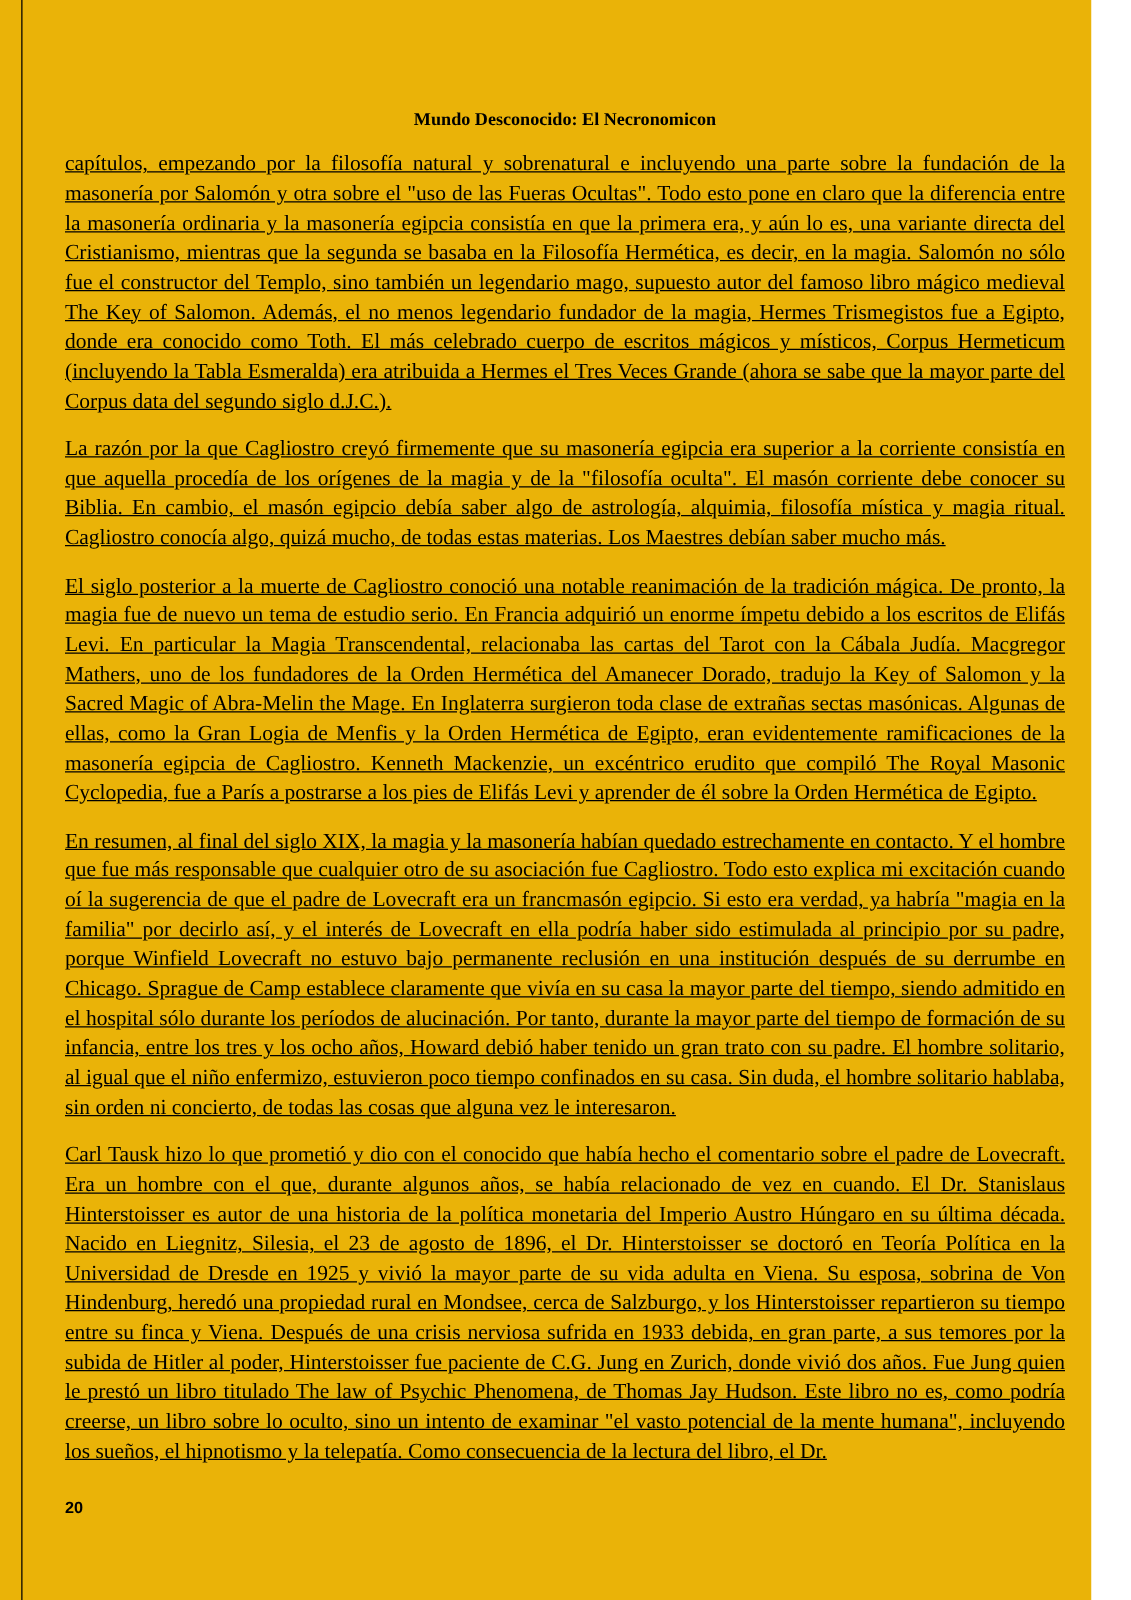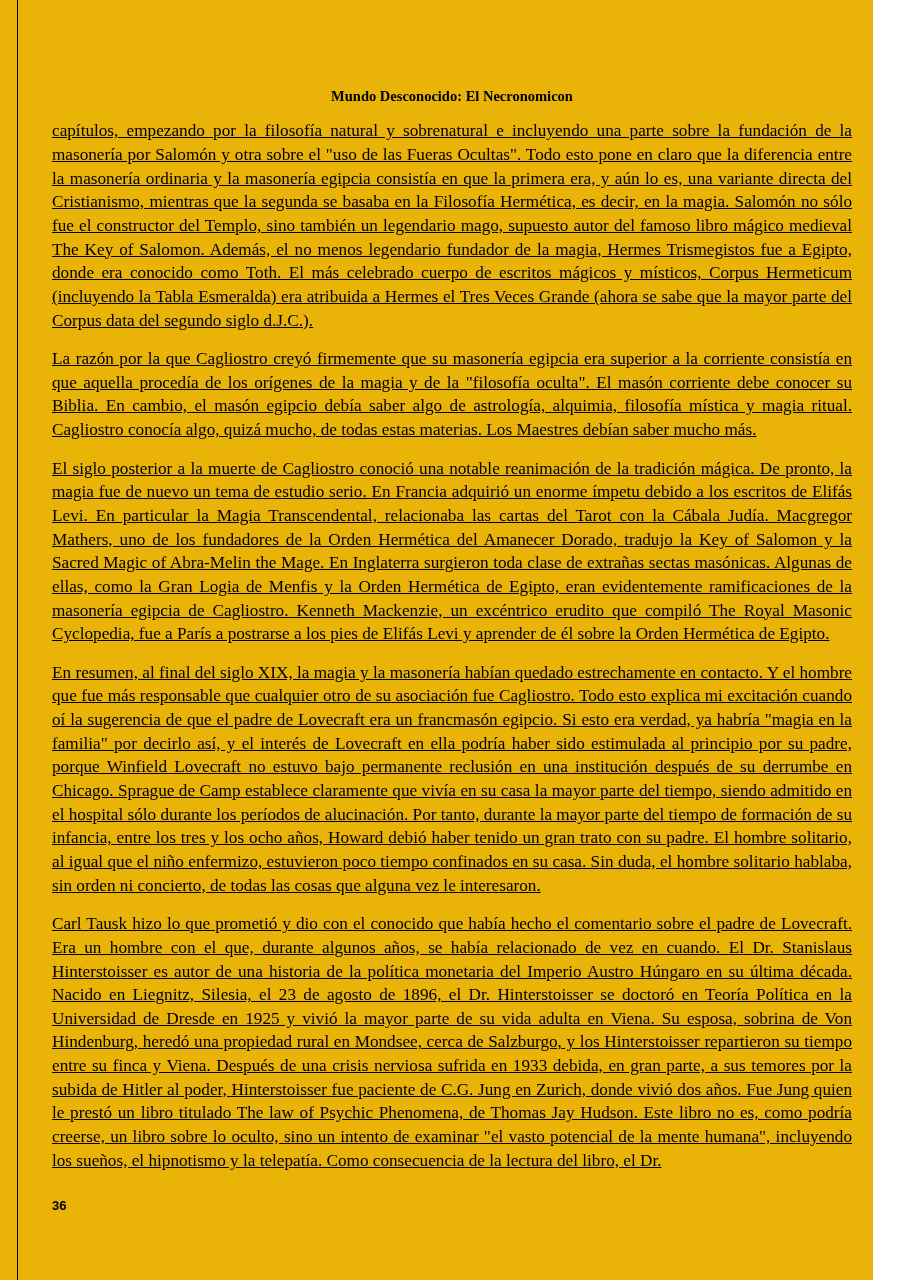--- a/index.html
+++ b/index.html
@@ -78,15 +78,15 @@
     <p class="para">La razón por la que Cagliostro creyó firmemente que su masonería egipcia era superior a la corriente consistía en que aquella procedía de los orígenes de la magia y de la "filosofía oculta". El masón corriente debe conocer su Biblia. En cambio, el masón egipcio debía saber algo de astrología, alquimia, filosofía mística y magia ritual. Cagliostro conocía algo, quizá mucho, de todas estas materias. Los Maestres debían saber mucho más.</p>
 
     <p class="para">El siglo posterior a la muerte de Cagliostro conoció una notable reanimación de la tradición mágica. De pronto, la magia fue de nuevo un tema de estudio serio. En Francia adquirió un enorme ímpetu debido a los escritos de Elifás Levi. En particular la Magia Transcendental, relacionaba las cartas del Tarot con la Cábala Judía. Macgregor Mathers, uno de los fundadores de la Orden Hermética del Amanecer Dorado, tradujo la Key of Salomon y la Sacred Magic of Abra-Melin the Mage. En Inglaterra surgieron toda clase de extrañas sectas masónicas. Algunas de ellas, como la Gran Logia de Menfis y la Orden Hermética de Egipto, eran evidentemente ramificaciones de la masonería egipcia de Cagliostro. Kenneth Mackenzie, un excéntrico erudito que compiló The Royal Masonic Cyclopedia, fue a París a postrarse a los pies de Elifás Levi y aprender de él sobre la Orden Hermética de Egipto.</p>
 
     <p class="para">En resumen, al final del siglo XIX, la magia y la masonería habían quedado estrechamente en contacto. Y el hombre que fue más responsable que cualquier otro de su asociación fue Cagliostro. Todo esto explica mi excitación cuando oí la sugerencia de que el padre de Lovecraft era un francmasón egipcio. Si esto era verdad, ya habría "magia en la familia" por decirlo así, y el interés de Lovecraft en ella podría haber sido estimulada al principio por su padre, porque Winfield Lovecraft no estuvo bajo permanente reclusión en una institución después de su derrumbe en Chicago. Sprague de Camp establece claramente que vivía en su casa la mayor parte del tiempo, siendo admitido en el hospital sólo durante los períodos de alucinación. Por tanto, durante la mayor parte del tiempo de formación de su infancia, entre los tres y los ocho años, Howard debió haber tenido un gran trato con su padre. El hombre solitario, al igual que el niño enfermizo, estuvieron poco tiempo confinados en su casa. Sin duda, el hombre solitario hablaba, sin orden ni concierto, de todas las cosas que alguna vez le interesaron.</p>
 
     <p class="para">Carl Tausk hizo lo que prometió y dio con el conocido que había hecho el comentario sobre el padre de Lovecraft. Era un hombre con el que, durante algunos años, se había relacionado de vez en cuando. El Dr. Stanislaus Hinterstoisser es autor de una historia de la política monetaria del Imperio Austro Húngaro en su última década. Nacido en Liegnitz, Silesia, el 23 de agosto de 1896, el Dr. Hinterstoisser se doctoró en Teoría Política en la Universidad de Dresde en 1925 y vivió la mayor parte de su vida adulta en Viena. Su esposa, sobrina de Von Hindenburg, heredó una propiedad rural en Mondsee, cerca de Salzburgo, y los Hinterstoisser repartieron su tiempo entre su finca y Viena. Después de una crisis nerviosa sufrida en 1933 debida, en gran parte, a sus temores por la subida de Hitler al poder, Hinterstoisser fue paciente de C.G. Jung en Zurich, donde vivió dos años. Fue Jung quien le prestó un libro titulado The law of Psychic Phenomena, de Thomas Jay Hudson. Este libro no es, como podría creerse, un libro sobre lo oculto, sino un intento de examinar "el vasto potencial de la mente humana", incluyendo los sueños, el hipnotismo y la telepatía. Como consecuencia de la lectura del libro, el Dr.</p>
 
   </div>
 
-  <div class="page-number">36</div>
+  <div class="page-number">20</div>
 
 </div>
 
 </body></html>

